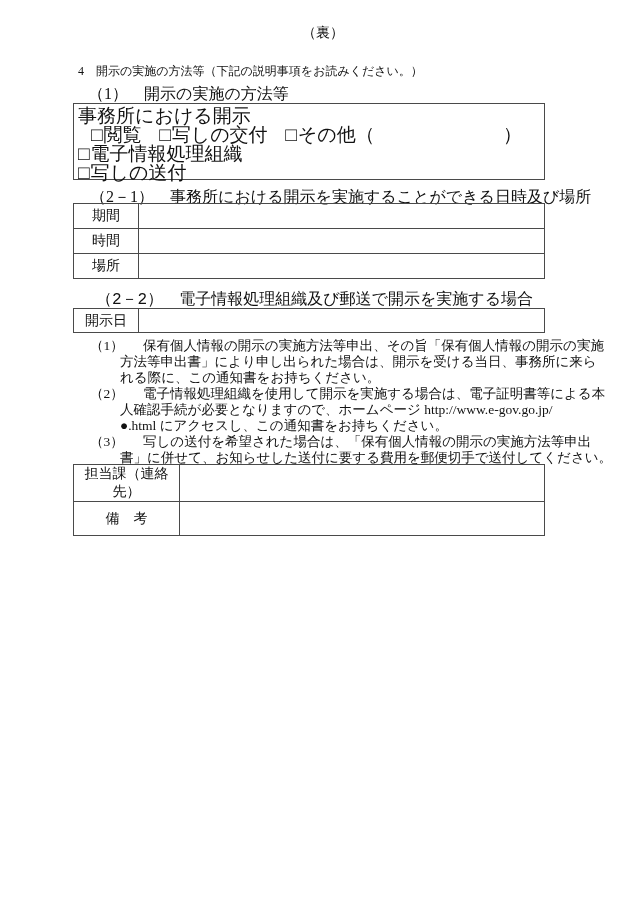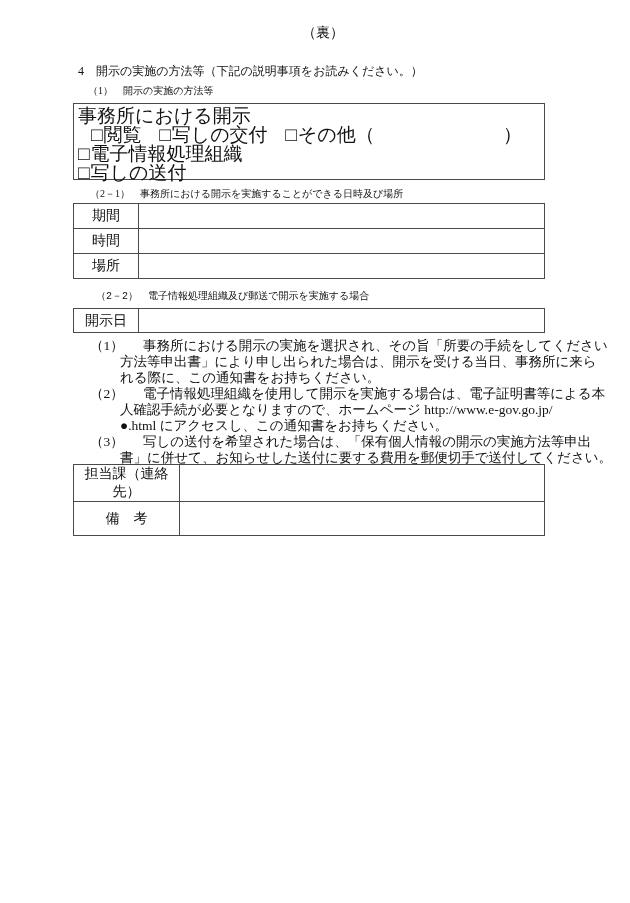--- a/index.html
+++ b/index.html
@@ -6,21 +6,21 @@
   .page {
     position:relative; width:630px; height:903px; background:#fff;
     font-family:"Liberation Serif","DejaVu Serif",serif;
     color:#111; overflow:hidden;
   }
   .abs { position:absolute; white-space:nowrap; }
 
   .side-label { top:24px; left:8px; width:630px; text-align:center; font-size:14px; }
 
   .h-main  { top:63px;  left:78px; font-size:12px; }
-  .h-sub   { font-size:10px; }
+  .h-sub   { font-size:16px; }
   .h-sub1  { top:84px;  left:88px; }
   .h-sub21 { top:187px; left:90px; }
   .h-sub22 { top:289px; left:96px;font-family:Liberation Mono, monospace; }
 
   .method-box {
     top:103px; left:73px; width:472px; height:77px;
     border:1px solid #4a4a4a; box-sizing:border-box;
     font-size:19px; padding:2px 4px;
   }
   .mb-line { height:19px; line-height:19px; white-space:nowrap; }
@@ -100,21 +100,21 @@
       <th>開示日</th>
       <td></td>
     </tr>
   </tbody>
     </table>
 
   <div class="notes">
     <div class="note">
       <span class="note-marker">（1）</span>
       <div class="note-lines">
-        <div>事務所における開示の実施を選択され、その旨「所要の手続をしてください</div>
+        <div>保有個人情報の開示の実施方法等申出、その旨「保有個人情報の開示の実施</div>
         <div>方法等申出書」により申し出られた場合は、開示を受ける当日、事務所に来ら</div>
         <div>れる際に、この通知書をお持ちください。</div>
       </div>
     </div>
     <div class="note">
       <span class="note-marker">（2）</span>
       <div class="note-lines">
         <div>電子情報処理組織を使用して開示を実施する場合は、電子証明書等による本</div>
         <div>人確認手続が必要となりますので、ホームページ http://www.e-gov.go.jp/</div>
         <div>●.html にアクセスし、この通知書をお持ちください。</div>

